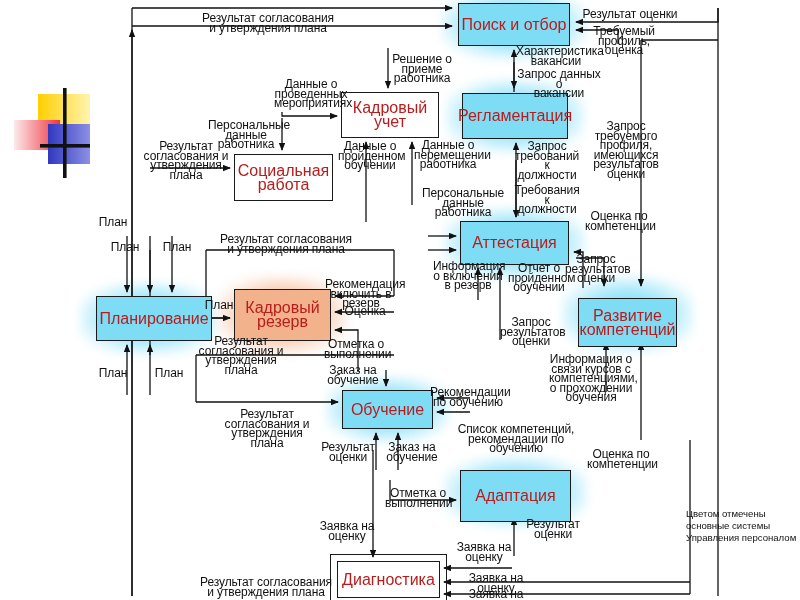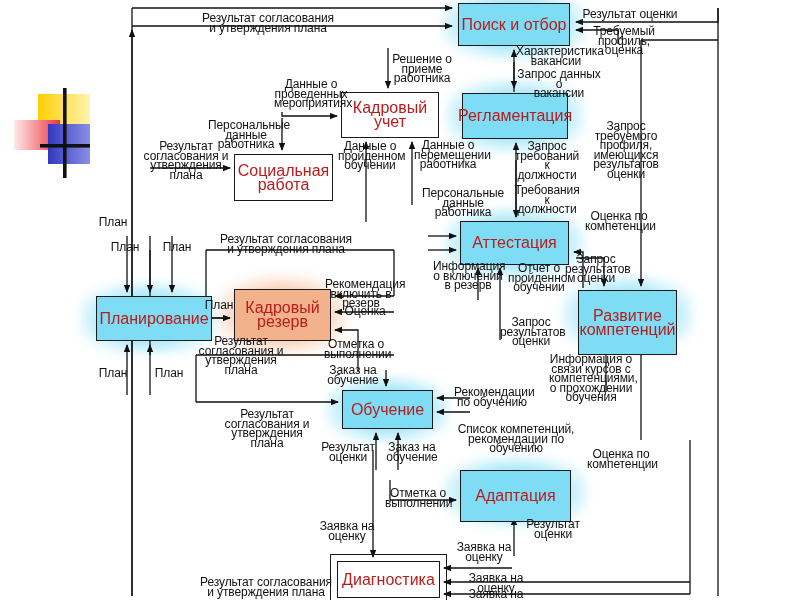--- a/index.html
+++ b/index.html
@@ -165,21 +165,21 @@
       <div class="box blue" style="left: 458px; top: 3px; width: 112px; height: 43px; white-space: pre-line;">Поиск и отбор</div>
       <div class="box white" style="left: 341px; top: 92px; width: 98px; height: 46px; white-space: pre-line;">Кадровый
 учет</div>
       <div class="box blue" style="left: 462px; top: 93px; width: 106px; height: 46px; white-space: pre-line;">Регламентация</div>
       <div class="box white" style="left: 234px; top: 154px; width: 99px; height: 47px; white-space: pre-line;">Социальная
 работа</div>
       <div class="box blue" style="left: 460px; top: 221px; width: 109px; height: 44px; white-space: pre-line;">Аттестация</div>
       <div class="box blue" style="left: 96px; top: 296px; width: 116px; height: 45px; white-space: pre-line;">Планирование</div>
       <div class="box peach" style="left: 234px; top: 289px; width: 97px; height: 52px; white-space: pre-line;">Кадровый
 резерв</div>
-      <div class="box blue" style="left: 578px; top: 290px; width: 99px; height: 65px; white-space: pre-line;">Развитие
+      <div class="box blue" style="left: 578px; top: 298px; width: 99px; height: 49px; white-space: pre-line;">Развитие
 компетенций</div>
       <div class="box blue" style="left: 342px; top: 390px; width: 91px; height: 39px; white-space: pre-line;">Обучение</div>
       <div class="box blue" style="left: 460px; top: 470px; width: 111px; height: 52px; white-space: pre-line;">Адаптация</div>
       <div class="box white" style="left: 337px; top: 561px; width: 103px; height: 37px; white-space: pre-line; outline: rgb(26, 26, 26) solid 1.4px; outline-offset: 6px;">Диагностика</div>
     </div>
 
   <div id="labels">
       <div class="lbl" style="left: 188px; top: 14px; width: 160px;">Результат согласования
 и утверждения плана</div>
       <div class="lbl" style="left: 578px; top: 10px; width: 104px;">Результат оценки</div>
@@ -252,21 +252,21 @@
 выполнении</div>
       <div class="lbl" style="left: 549px; top: 355px; width: 84px;">Информация о
 связи курсов с
 компетенциями,
 о прохождении
 обучения</div>
       <div class="lbl" style="left: 96px; top: 369px; width: 34px;">План</div>
       <div class="lbl" style="left: 152px; top: 369px; width: 34px;">План</div>
       <div class="lbl" style="left: 324px; top: 366px; width: 58px;">Заказ на
 обучение</div>
-      <div class="lbl" style="left: 454px; top: 388px; width: 76px;">Рекомендации
+      <div class="lbl" style="left: 430px; top: 388px; width: 76px;">Рекомендации
 по обучению</div>
       <div class="lbl" style="left: 222px; top: 410px; width: 90px;">Результат
 согласования и
 утверждения плана</div>
       <div class="lbl" style="left: 453px; top: 425px; width: 126px;">Список компетенций,
 рекомендации по обучению</div>
       <div class="lbl" style="left: 320px; top: 443px; width: 56px;">Результат
 оценки</div>
       <div class="lbl" style="left: 383px; top: 443px; width: 58px;">Заказ на
 обучение</div>
@@ -279,14 +279,15 @@
       <div class="lbl" style="left: 318px; top: 522px; width: 58px;">Заявка на
 оценку</div>
       <div class="lbl" style="left: 455px; top: 543px; width: 58px;">Заявка на
 оценку</div>
       <div class="lbl" style="left: 450px; top: 574px; width: 92px;">Заявка на оценку</div>
       <div class="lbl" style="left: 450px; top: 590px; width: 92px;">Заявка на оценку</div>
       <div class="lbl" style="left: 190px; top: 578px; width: 152px;">Результат согласования
 и утверждения плана</div>
     </div>
 
+  <div id="legend">Цветом отмечены основные системы Управления персоналом</div>
 
 </div>
 
 </body></html>

